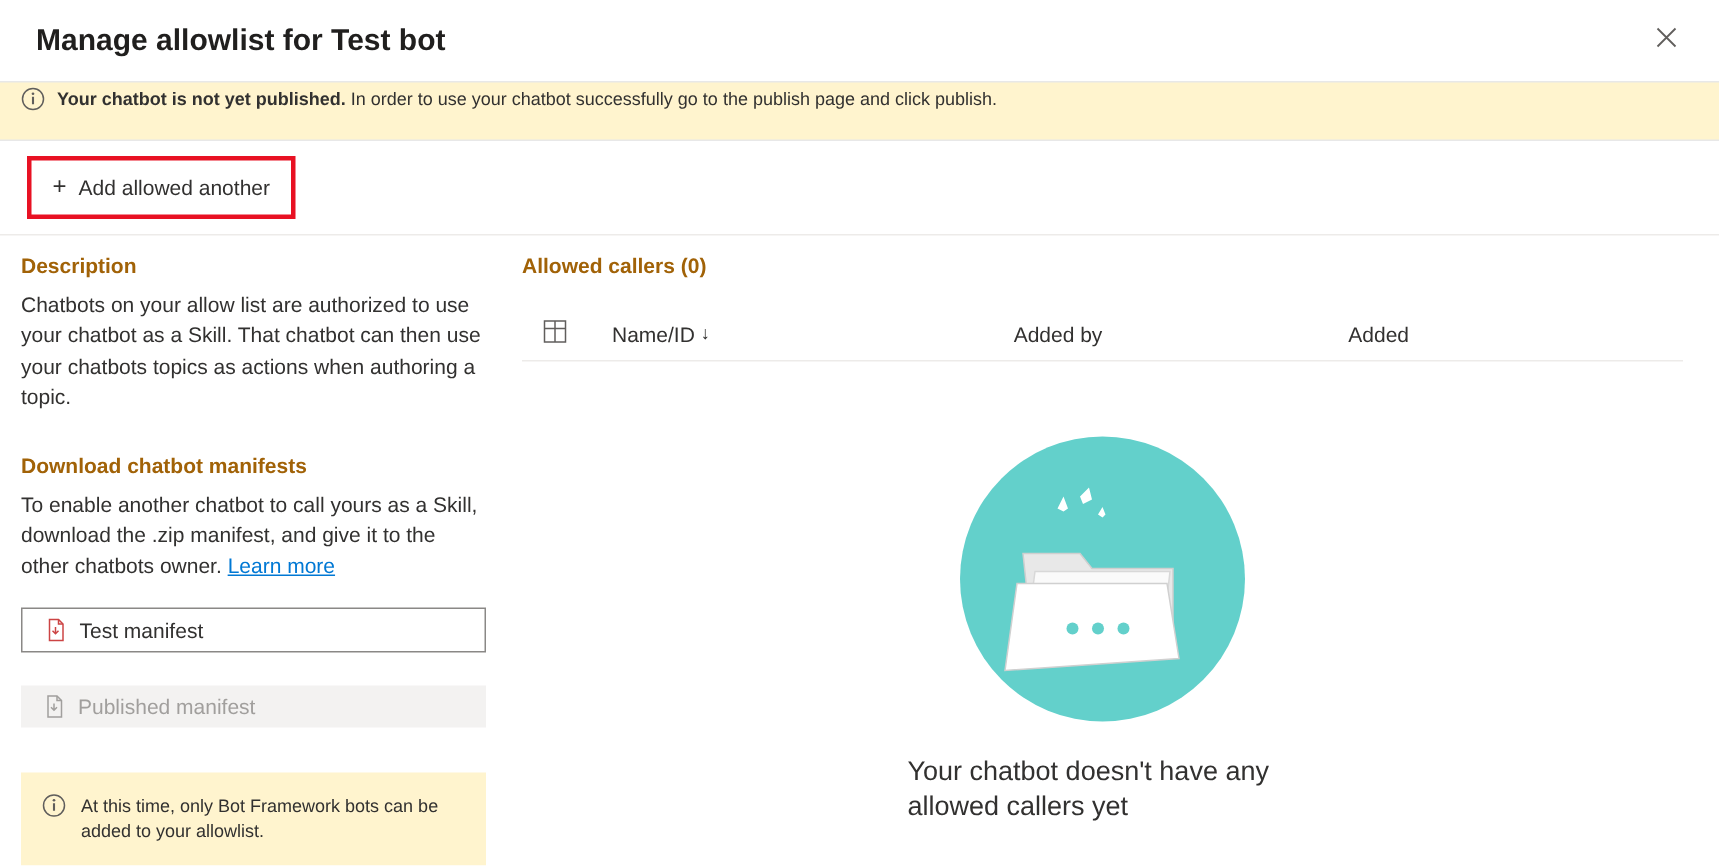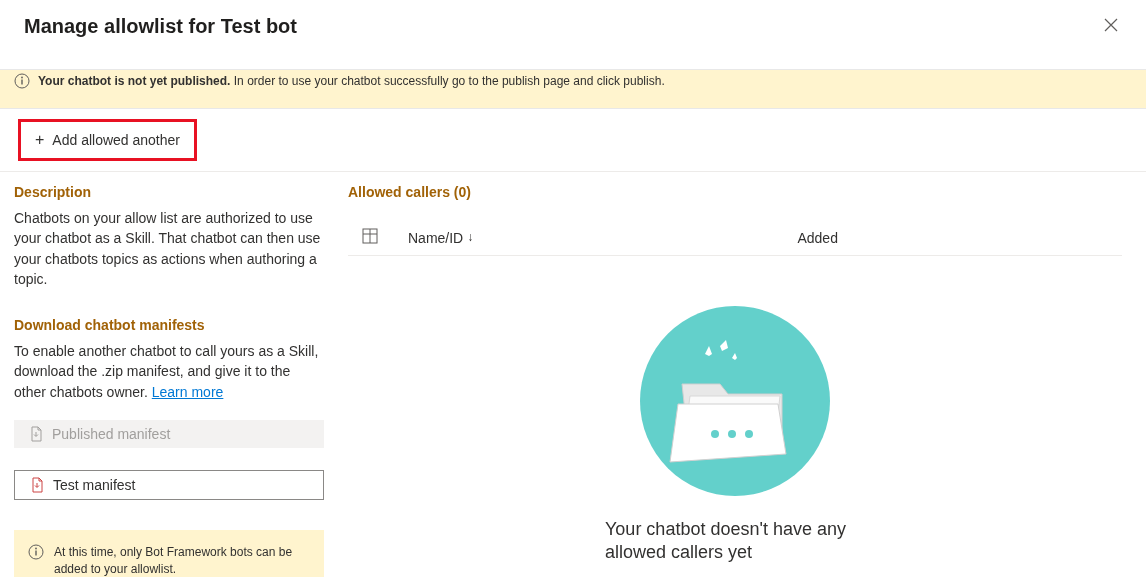--- a/index.html
+++ b/index.html
@@ -13,21 +13,21 @@
       color: #323130;
       background: #fff;
       width: 1146px;
       height: 577px;
       overflow: hidden;
     }
     .header {
       display: flex;
       justify-content: space-between;
       align-items: center;
-      padding: 14px 24px 30px 24px;
+      padding: 14px 24px 14px 24px;
       gap: 32px;
     }
     .header-title {
       font-size: 20px;
       font-weight: 600;
       color: #201f1e;
     }
     .close-btn {
       cursor: pointer;
       font-size: 16px;
@@ -263,35 +263,35 @@
   <div class="left-col">
     <div class="section-heading">Description</div>
     <div class="body-text">Chatbots on your allow list are authorized to use your chatbot as a Skill. That chatbot can then use your chatbots topics as actions when authoring a topic.</div>
 
     <div class="section-heading">Download chatbot manifests</div>
     <div class="body-text" style="margin-bottom:4px;">
       <span>To enable another chatbot to call yours as a Skill, download the .zip manifest, and give it to the other chatbots owner. </span><span class="link">Learn more</span>
     </div>
 
     <div class="manifests-row">
+      <button class="manifest-btn">
+        <svg class="dl-icon" viewBox="0 0 16 16">
+            <path d="M4 1 h6 l3 3 v11 h-9 z" fill="none" stroke="#c44" stroke-width="1"></path>
+            <path d="M10 1 v3 h3" fill="none" stroke="#c44" stroke-width="1"></path>
+            <path d="M8 6 v4 M6 8.5 l2 2 l2 -2" fill="none" stroke="#c44" stroke-width="1"></path>
+          </svg>
+        <span>Test manifest</span>
+      </button>
       <button class="manifest-btn disabled">
         <svg class="dl-icon" viewBox="0 0 16 16">
             <path d="M4 1 h6 l3 3 v11 h-9 z" fill="none" stroke="#a19f9d" stroke-width="1"></path>
             <path d="M10 1 v3 h3" fill="none" stroke="#a19f9d" stroke-width="1"></path>
             <path d="M8 6 v4 M6 8.5 l2 2 l2 -2" fill="none" stroke="#a19f9d" stroke-width="1"></path>
           </svg>
         <span>Published manifest</span>
-      </button>
-      <button class="manifest-btn">
-        <svg class="dl-icon" viewBox="0 0 16 16">
-            <path d="M4 1 h6 l3 3 v11 h-9 z" fill="none" stroke="#c44" stroke-width="1"></path>
-            <path d="M10 1 v3 h3" fill="none" stroke="#c44" stroke-width="1"></path>
-            <path d="M8 6 v4 M6 8.5 l2 2 l2 -2" fill="none" stroke="#c44" stroke-width="1"></path>
-          </svg>
-        <span>Test manifest</span>
       </button>
     </div>
 
     <div class="warning-box">
       <svg class="info-icon" viewBox="0 0 16 16">
           <circle cx="8" cy="8" r="7" fill="none" stroke="#605e5c" stroke-width="1"></circle>
           <circle cx="8" cy="4.5" r="0.9" fill="#605e5c"></circle>
           <rect x="7.3" y="6.5" width="1.4" height="5" fill="#605e5c"></rect>
         </svg>
       <div>
@@ -308,20 +308,21 @@
         <svg class="pick-icon" viewBox="0 0 16 16">
             <rect x="1" y="1" width="14" height="14" fill="none" stroke="#605e5c" stroke-width="1"></rect>
             <line x1="8" y1="1" x2="8" y2="15" stroke="#605e5c" stroke-width="1"></line>
             <line x1="1" y1="6" x2="15" y2="6" stroke="#605e5c" stroke-width="1"></line>
           </svg>
       </div>
       <div class="col col-name">
         <span>Name/ID</span>
         <span class="sort-arrow">↓</span>
       </div>
+      <div class="col col-added-by">Added by</div>
       <div class="col col-added">Added</div>
     </div>
 
     <div class="empty-state">
       <div class="empty-img">
         <svg class="folder-svg" viewBox="0 0 150 130">
           <path d="M45 18 l4 -8 l3 8 l-3 2 z M60 10 l6 -6 l2 8 l-6 3 z M72 22 l3 -5 l2 5 l-2 2 z" fill="#fff"></path>
           <path d="M22 48 h38 l8 10 h54 v54 l-92 12 z" fill="#e8e8e8" stroke="#cfcfcf" stroke-width="1"></path>
           <path d="M30 60 h90 l-6 52 l-92 10 z" fill="#fafafa" stroke="#d8d8d8" stroke-width="1"></path>
           <path d="M18 68 h100 l8 50 l-116 8 z" fill="#ffffff" stroke="#d0d0d0" stroke-width="1"></path>

